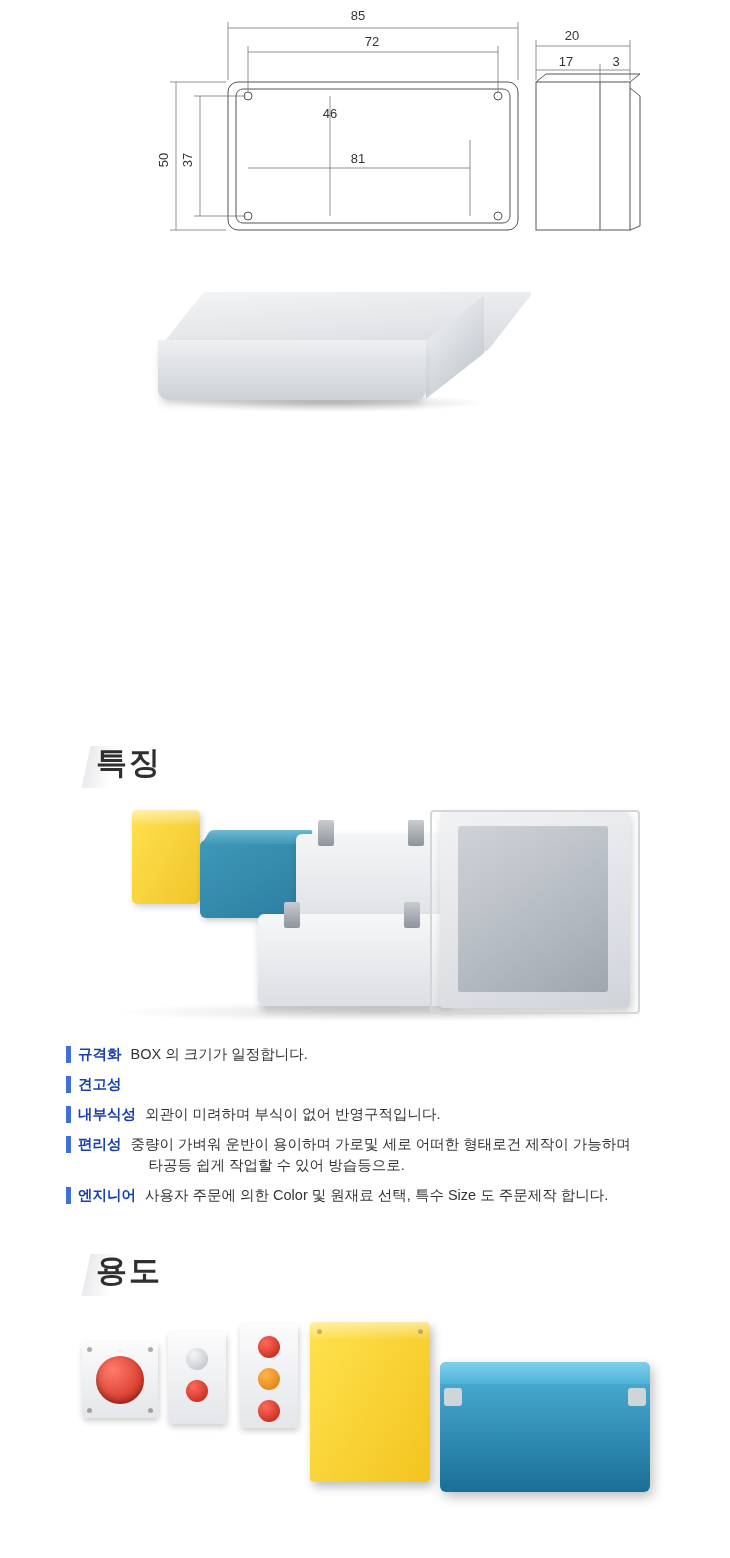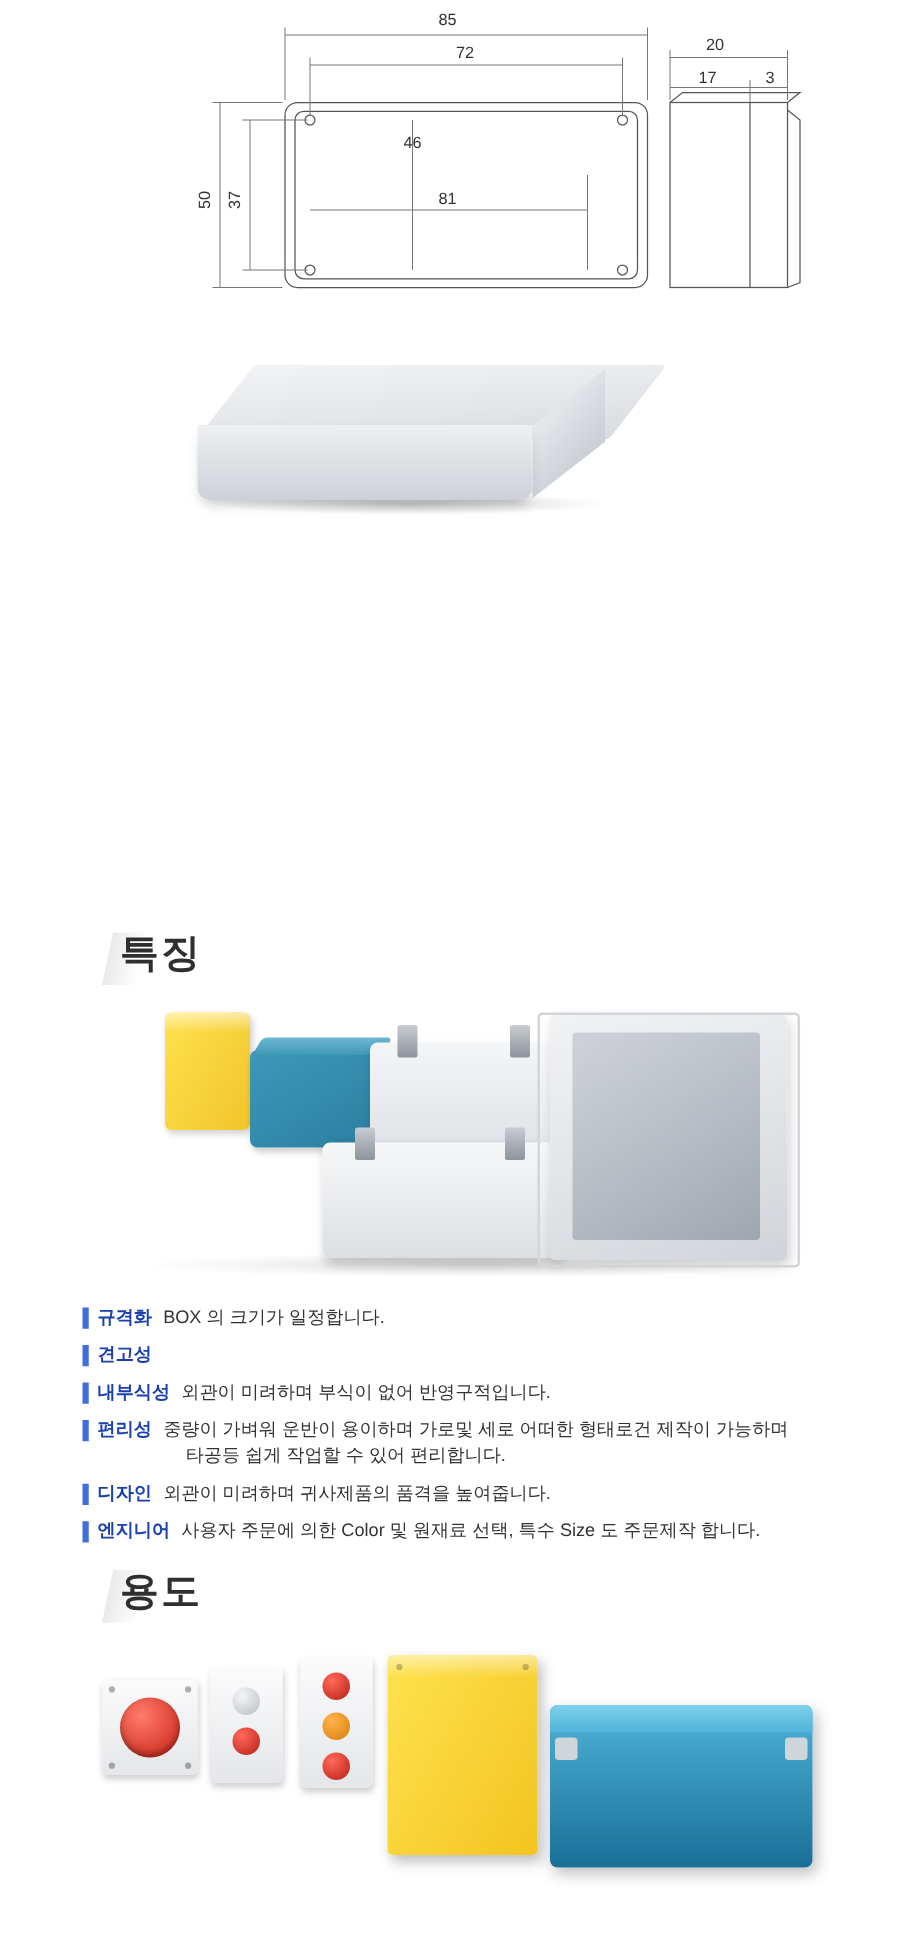--- a/index.html
+++ b/index.html
@@ -224,36 +224,31 @@
     <li class="feat-item">
       <span class="feat-bar"></span>
       <span class="feat-term">내부식성</span>
       <span class="feat-desc">외관이 미려하며 부식이 없어 반영구적입니다.</span>
     </li>
     <li class="feat-item">
       <span class="feat-bar"></span>
       <span class="feat-term">편리성</span>
       <span class="feat-desc">
         <span>중량이 가벼워 운반이 용이하며  가로및 세로  어떠한 형태로건 제작이 가능하며</span>
-        <span class="ln2">타공등  쉽게 작업할 수 있어 편리합니다.</span>
+        <span class="ln2">타공등  쉽게 작업할 수 있어 방습등으로.</span>
       </span>
-    </li>
-    <li class="feat-item">
-      <span class="feat-bar"></span>
-      <span class="feat-term">디자인</span>
-      <span class="feat-desc">외관이 미려하며 귀사제품의 품격을 높여줍니다.</span>
     </li>
     <li class="feat-item">
       <span class="feat-bar"></span>
       <span class="feat-term">엔지니어</span>
       <span class="feat-desc">사용자 주문에 의한 Color 및 원재료 선택, 특수 Size 도 주문제작 합니다.</span>
     </li>
   </ul>
 
-  <div class="sec-head" style="margin-top:14px">
+  <div class="sec-head" style="margin-top:42px">
     <div class="bar"></div>
     <div class="title">용도</div>
   </div>
 
   <div class="usage-photo">
 
     <div class="u-sw u-sw1">
       <div class="btn-red"></div>
       <div class="screw" style="left:5px;top:5px"></div>
       <div class="screw" style="right:5px;top:5px"></div>

